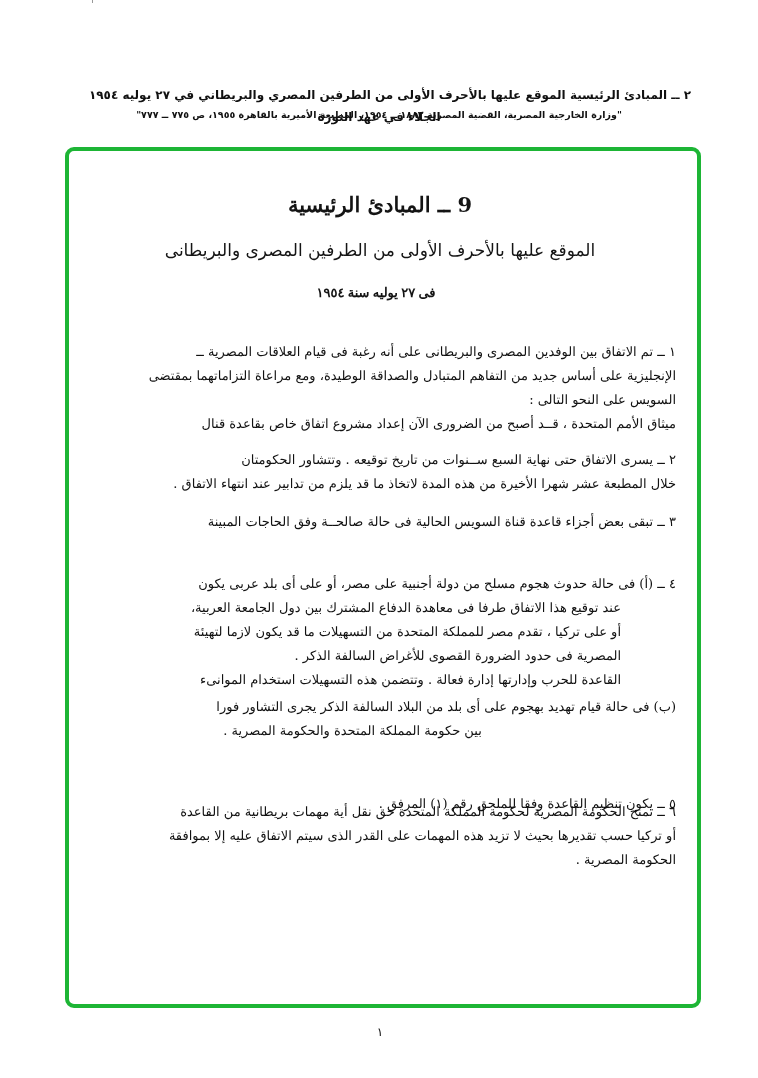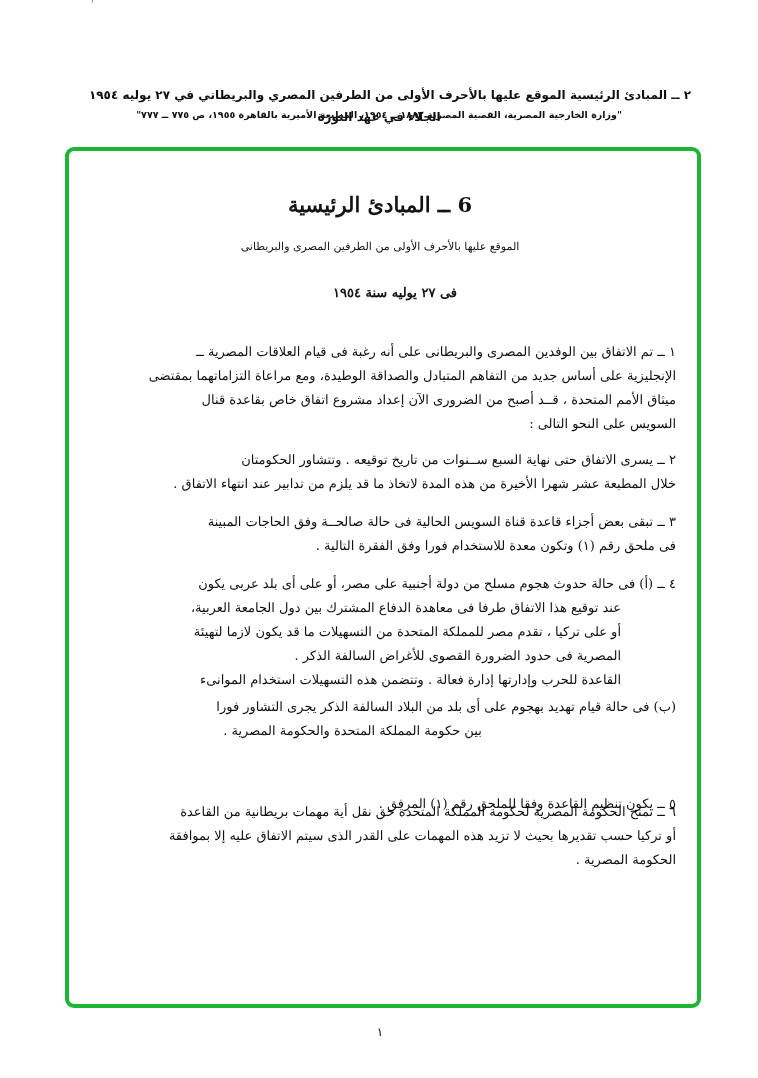--- a/index.html
+++ b/index.html
@@ -62,29 +62,30 @@
       width: 560px;
       text-align: center;
       font-size: 21px;
       font-weight: bold;
     }
     #scan-subtitle {
       top: 240px;
       left: 100px;
       width: 560px;
       text-align: center;
-      font-size: 11px;
+      font-size: 17px;
     }
     #scan-date {
       top: 285px;
-      left: 115px;
+      left: 96px;
       width: 560px;
       text-align: center;
       font-size: 13px;
       font-weight: bold;
+      font-family: Liberation Serif, serif;
     }
 
     .para {
       position: absolute;
       left: 99px;
       width: 577px;
       font-family: "DejaVu Serif", serif;
       font-size: 13px;
       line-height: 24px;
       text-align: justify;
@@ -130,39 +131,38 @@
 <body>
 
 <div class="tiny-mark"></div>
 
 <div class="header-block" id="book-title">الجلاء في عهد الثورة</div>
 <div class="header-block" id="doc-heading">٢ ــ المبادئ الرئيسية الموقع عليها بالأحرف الأولى من الطرفين المصري والبريطاني في ٢٧ يوليه ١٩٥٤</div>
 <div class="header-block" id="doc-source">"وزارة الخارجية المصرية، القضية المصرية ١٨٨٢ ــ ١٩٥٤، المطبعة الأميرية بالقاهرة ١٩٥٥، ص ٧٧٥ ــ ٧٧٧"</div>
 
 <div class="frame" style="border-color: rgb(29, 181, 53);"></div>
 
-<div class="scan" id="scan-title">6 ــ المبادئ الرئيسية</div>
+<div class="scan" id="scan-title">9 ــ المبادئ الرئيسية</div>
 <div class="scan" id="scan-subtitle">الموقع عليها بالأحرف الأولى من الطرفين المصرى والبريطانى</div>
 <div class="scan" id="scan-date">فى ٢٧ يوليه سنة ١٩٥٤</div>
 
 <div class="para" id="p1">
   <span class="line">١ ــ تم الاتفاق بين الوفدين المصرى والبريطانى على أنه رغبة فى قيام العلاقات المصرية ــ</span>
   <span class="line">الإنجليزية على أساس جديد من التفاهم المتبادل والصداقة الوطيدة، ومع مراعاة التزاماتهما بمقتضى</span>
+  <span class="line last">السويس على النحو التالى :</span>
   <span class="line">ميثاق الأمم المتحدة ، قــد أصبح من الضرورى الآن إعداد مشروع اتفاق خاص بقاعدة قنال</span>
-  <span class="line last">السويس على النحو التالى :</span>
 </div>
 
 <div class="para" id="p2">
   <span class="line">٢ ــ يسرى الاتفاق حتى نهاية السبع ســنوات من تاريخ توقيعه . وتتشاور الحكومتان</span>
   <span class="line last">خلال المطبعة عشر شهرا الأخيرة من هذه المدة لاتخاذ ما قد يلزم من تدابير عند انتهاء الاتفاق .</span>
 </div>
 
 <div class="para" id="p3">
   <span class="line">٣ ــ تبقى بعض أجزاء قاعدة قناة السويس الحالية فى حالة صالحــة وفق الحاجات المبينة</span>
-  <span class="line last">فى ملحق رقم (١) وتكون معدة للاستخدام فورا وفق الفقرة التالية .</span>
 </div>
 
 <div class="para" id="p4">
   <span class="line">٤ ــ (أ) فى حالة حدوث هجوم مسلح من دولة أجنبية على مصر، أو على أى بلد عربى يكون</span>
   <span class="line indent">عند توقيع هذا الاتفاق طرفا فى معاهدة الدفاع المشترك بين دول الجامعة العربية،</span>
   <span class="line indent">أو على تركيا ، تقدم مصر للمملكة المتحدة من التسهيلات ما قد يكون لازما لتهيئة</span>
   <span class="line indent last">المصرية فى حدود الضرورة القصوى للأغراض السالفة الذكر .</span>
   <span class="line indent">القاعدة للحرب وإدارتها إدارة فعالة . وتتضمن هذه التسهيلات استخدام الموانىء</span>
 </div>
 

